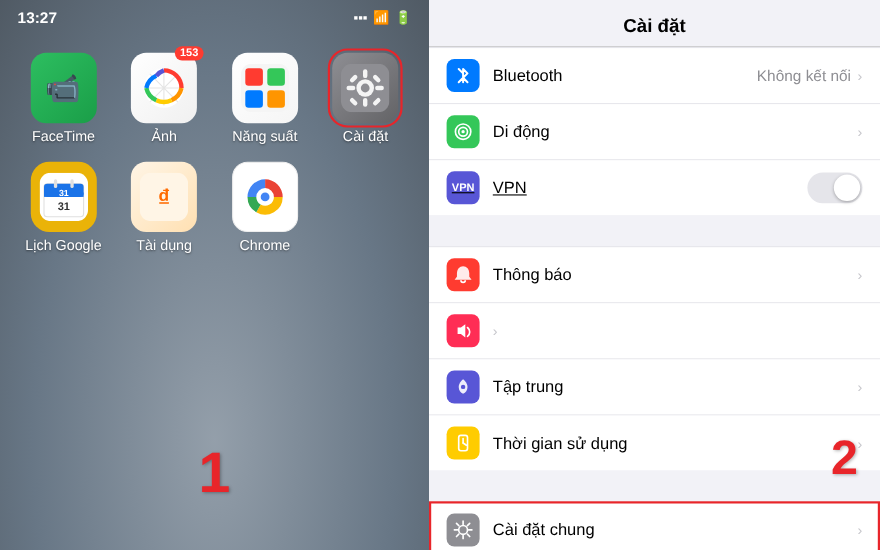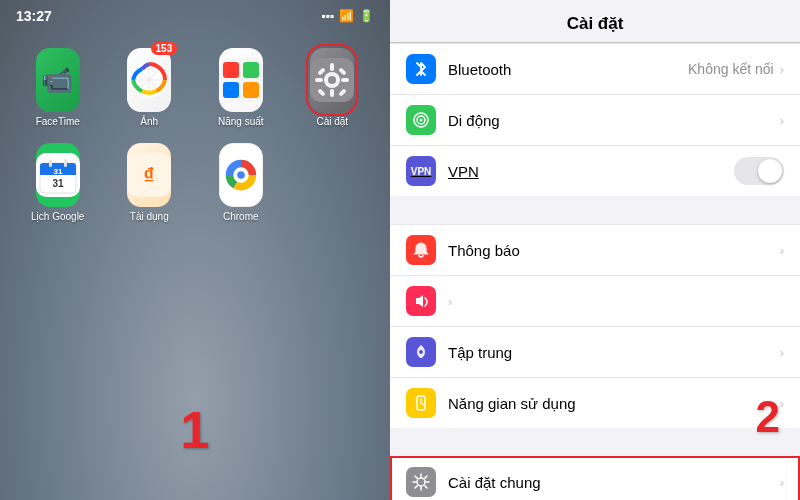--- a/index.html
+++ b/index.html
@@ -45,32 +45,32 @@
       padding: 20px 20px 16px;
     }
     .app-icon {
       display: flex;
       flex-direction: column;
       align-items: center;
       gap: 4px;
       cursor: pointer;
     }
     .app-icon-img {
-      width: 44px;
+      width: 60px;
       height: 64px;
       border-radius: 14px;
       display: flex;
       align-items: center;
       justify-content: center;
       font-size: 28px;
       position: relative;
     }
     .app-label {
       color: white;
-      font-size: 10px;
+      font-size: 13px;
       text-shadow: 0 1px 2px rgba(0,0,0,0.5);
       text-align: left;
     }
     .badge {
       position: absolute;
       top: -6px;
       right: -6px;
       background: #ff3b30;
       color: white;
       font-size: 10px;
@@ -88,21 +88,21 @@
     .icon-productivity { background: linear-gradient(135deg, #fff, #f5f5f5); }
     
     .icon-clock { background: linear-gradient(135deg, #1c1c1e, #2c2c2e); }
     
     .icon-settings { background: linear-gradient(135deg, #8e8e93, #636366); }
     .app-icon.highlighted .app-icon-img {
       outline: 2.5px solid #e8252a;
       outline-offset: 2px;
     }
     
-    .icon-calendar { background: #22c55e; }
+    .icon-calendar { background: #eab308; border-radius: 17px; }
     
     .icon-chrome { background: white; border: 1px solid #eee; }
 
     .red-number {
       color: #e8252a;
       font-size: 52px;
       font-weight: 900;
       position: absolute;
       bottom: 40px;
       left: 50%;
@@ -447,21 +447,21 @@
 
       <div class="settings-row" style="border-bottom:none;">
         <div class="row-icon bg-yellow">
           <svg width="18" height="18" viewBox="0 0 18 18" fill="none">
             <rect x="5" y="2" width="8" height="14" rx="2" stroke="white" stroke-width="1.5" fill="none"></rect>
             <line x1="9" y1="5" x2="9" y2="9" stroke="white" stroke-width="1.5" stroke-linecap="round"></line>
             <line x1="9" y1="9" x2="12" y2="11" stroke="white" stroke-width="1.5" stroke-linecap="round"></line>
           </svg>
         </div>
         <div class="row-content">
-          <span class="row-label">Năng gian sử dụng</span>
+          <span class="row-label">Thời gian sử dụng</span>
           <span class="chevron">›</span>
         </div>
       </div>
     </div>
 
     <div class="section-gap"></div>
 
     <div class="settings-section">
 
       <div class="settings-row row-highlighted">

